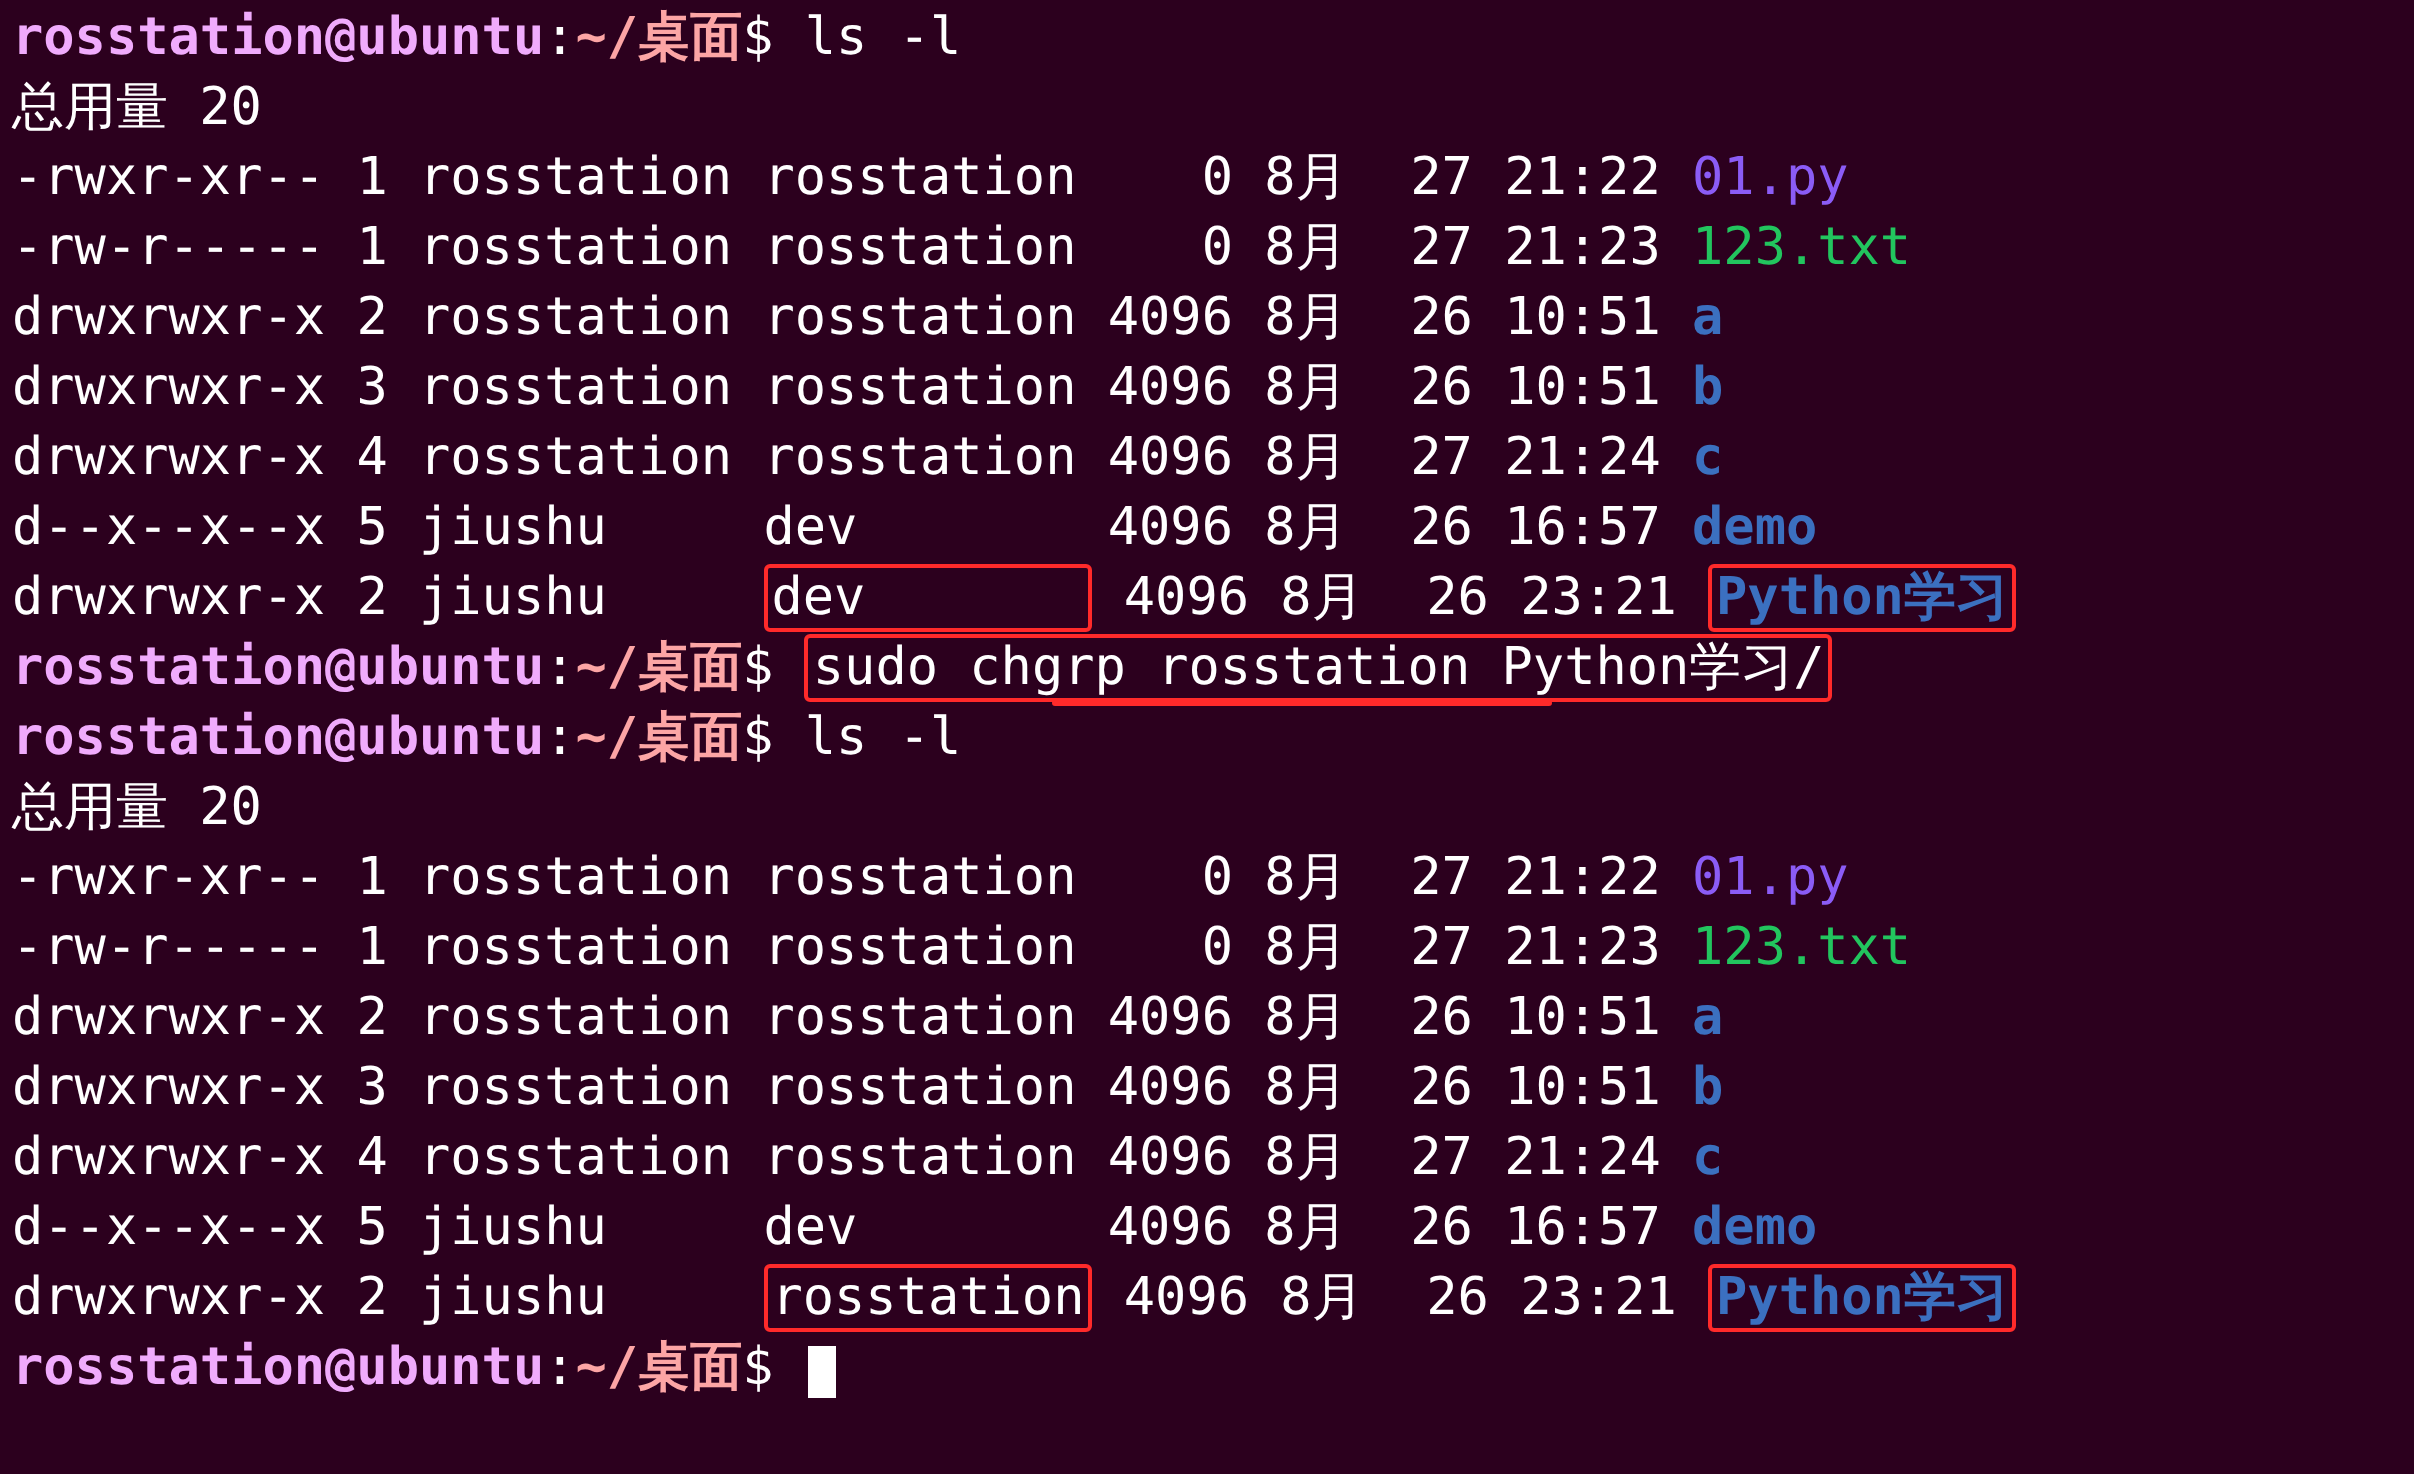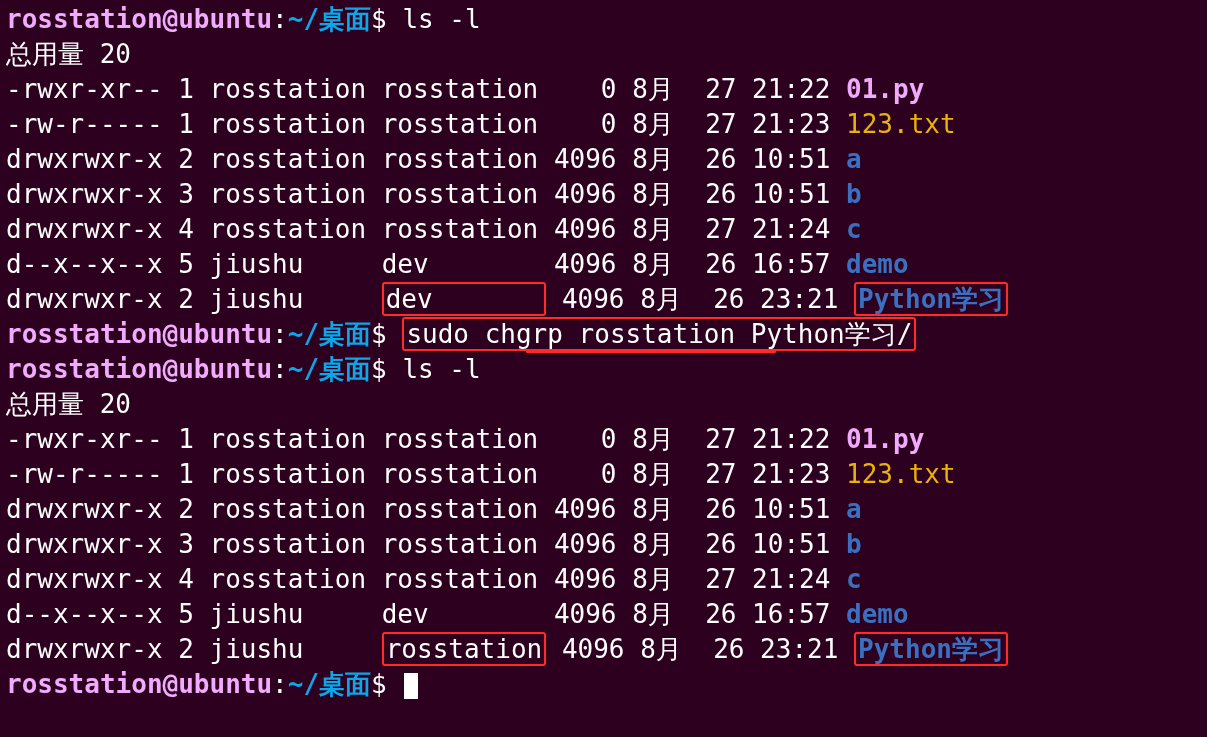--- a/index.html
+++ b/index.html
@@ -13,24 +13,24 @@
     line-height: 35px;
     overflow: hidden;
   }
   .term {
     padding: 2px 6px;
     color: #ffffff;
     white-space: pre;
   }
   .line { position: relative; display: block; }
   .user  { color: #f0abfc; font-weight: bold; }
-  .path  { color: #0ea5e9; font-weight: bold; }
+  .path  { color: #fca5a5; font-weight: bold; }
   .cmd   { color: #ffffff; }
-  .file-reg  { color: #eab308; }
-  .file-exec { color: #f0abfc; font-weight: bold; text-align: center; }
+  .file-reg  { color: #22c55e; }
+  .file-exec { color: #8b5cf6; font-weight: normal; text-align: center; }
   .file-dir  { color: #3b70c0; font-weight: bold; }
   .box { border: 2px solid #ff2a2a; border-radius: 3px; padding: 0 2px; }
   .cursor {
     display: inline-block;
     width: 14px;
     height: 26px;
     background: #ffffff;
     vertical-align: text-bottom;
     margin-left: 2px;
   }

